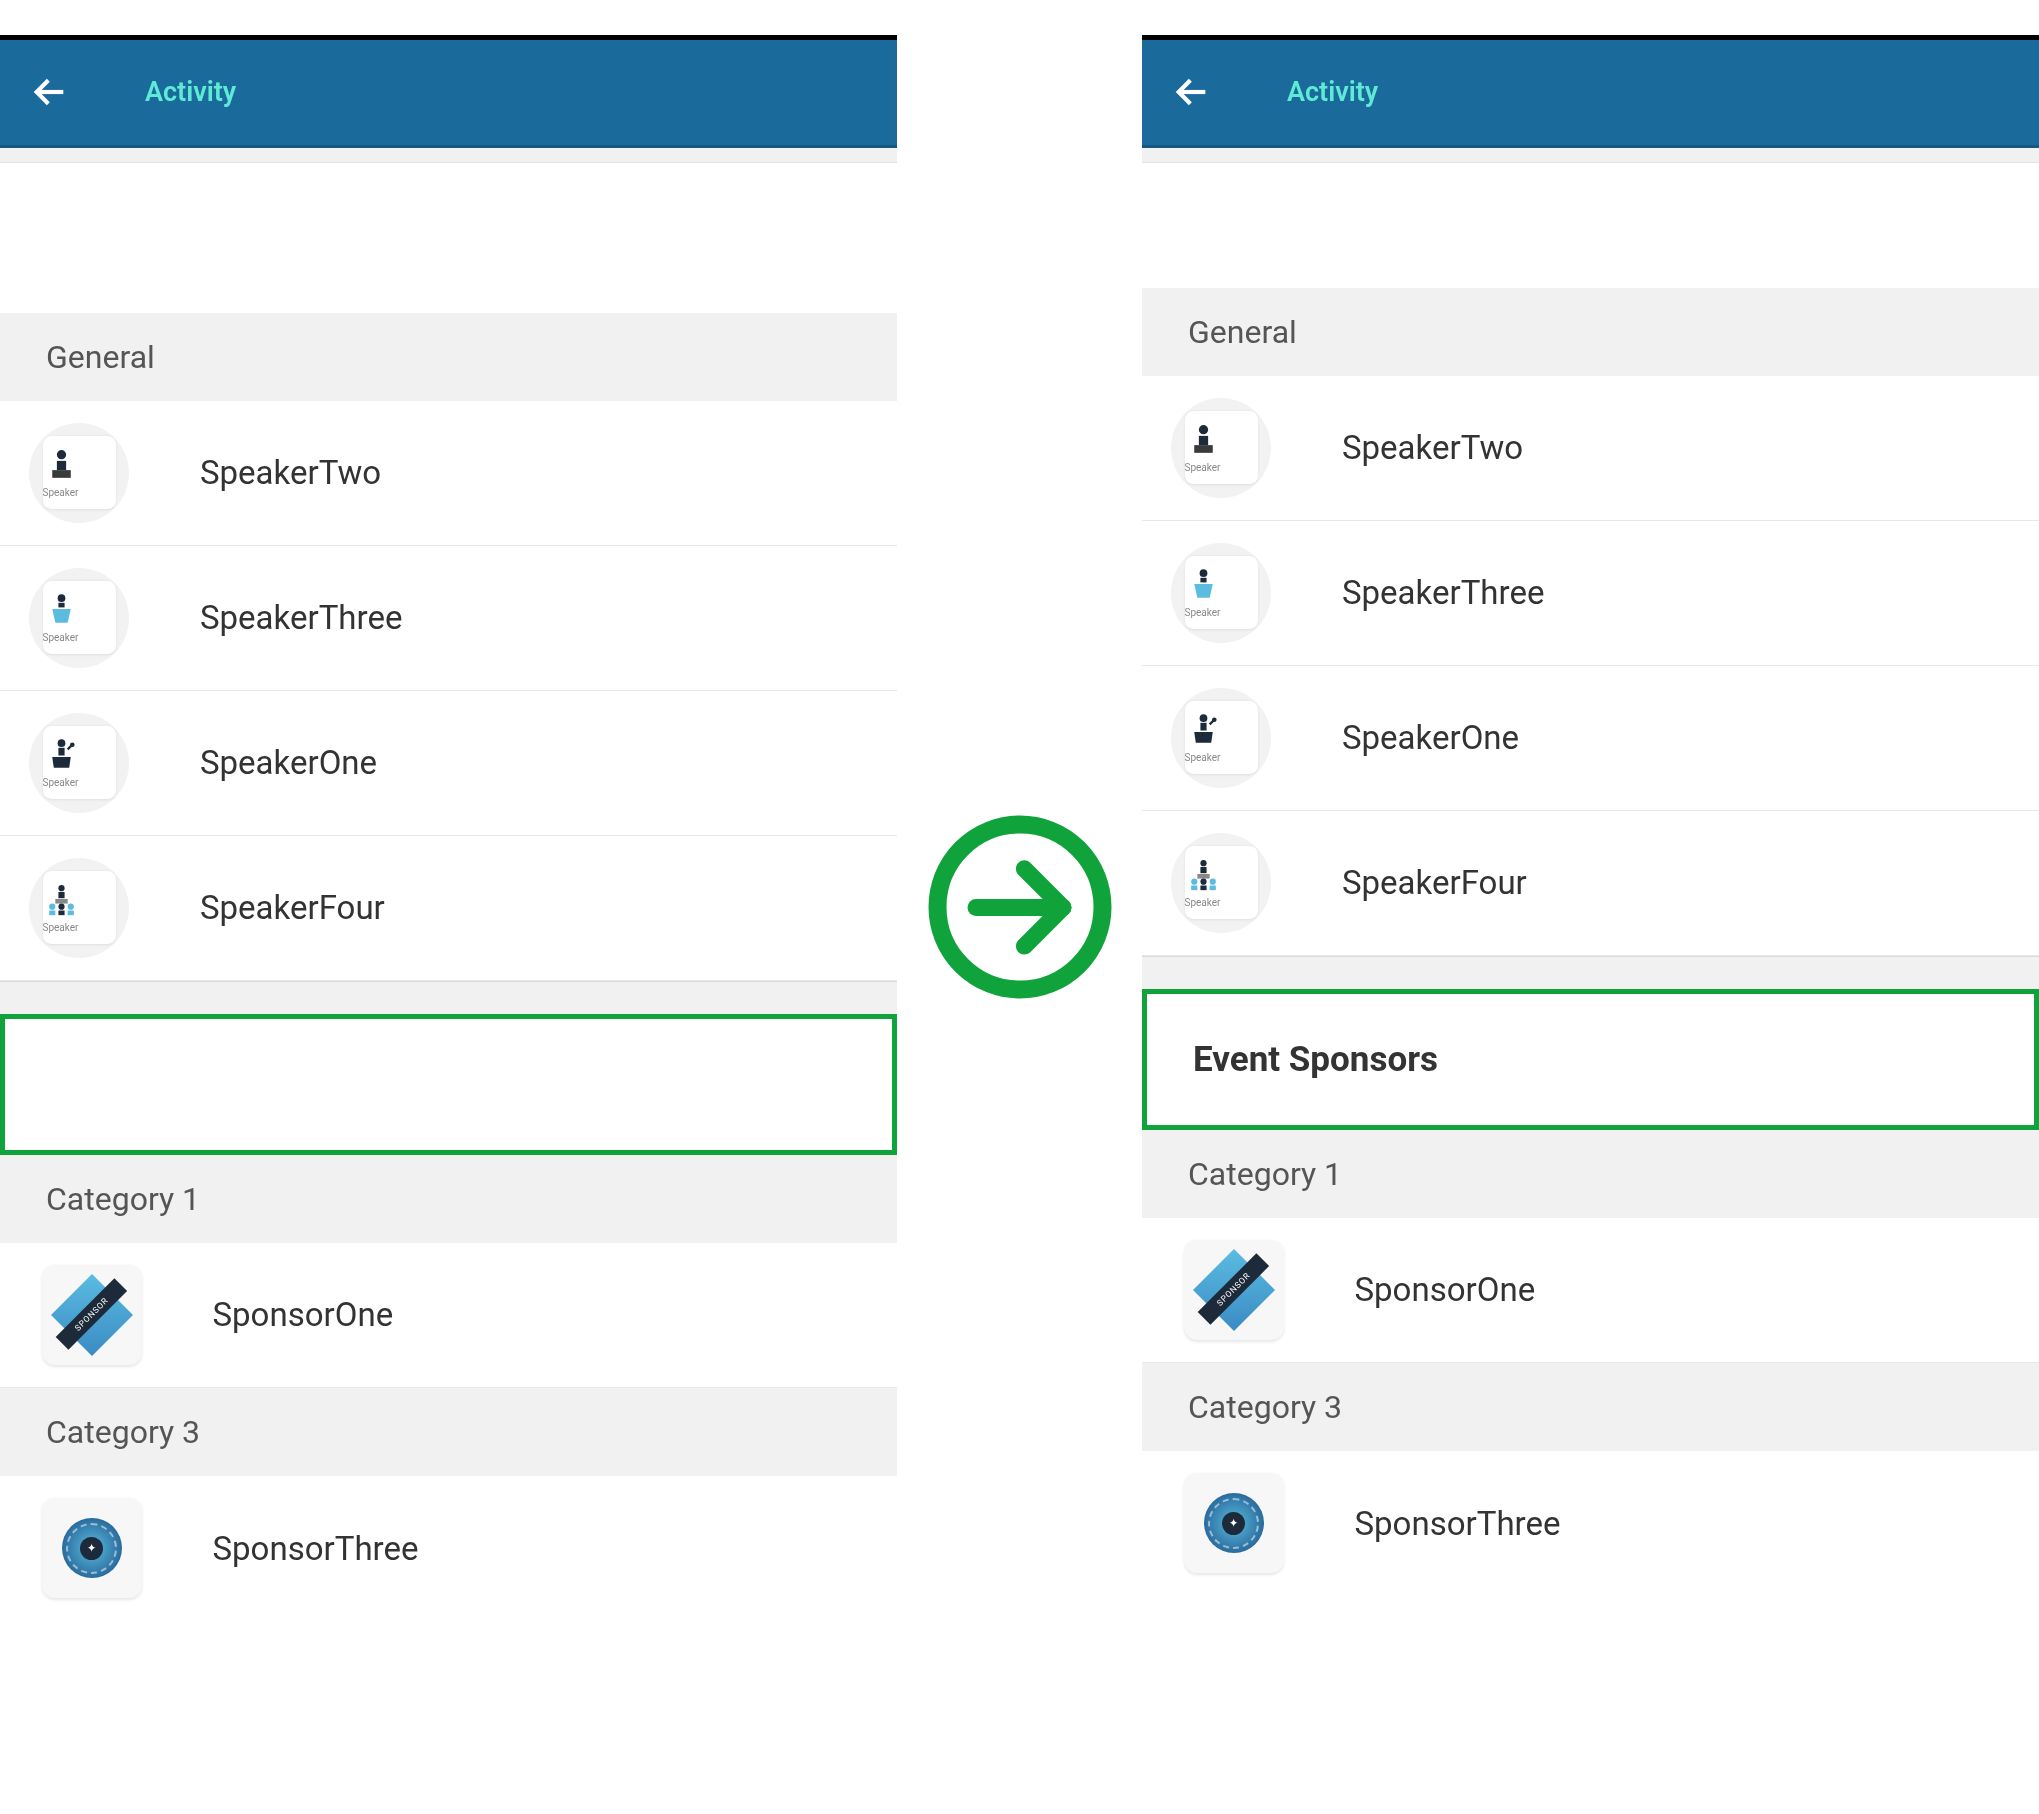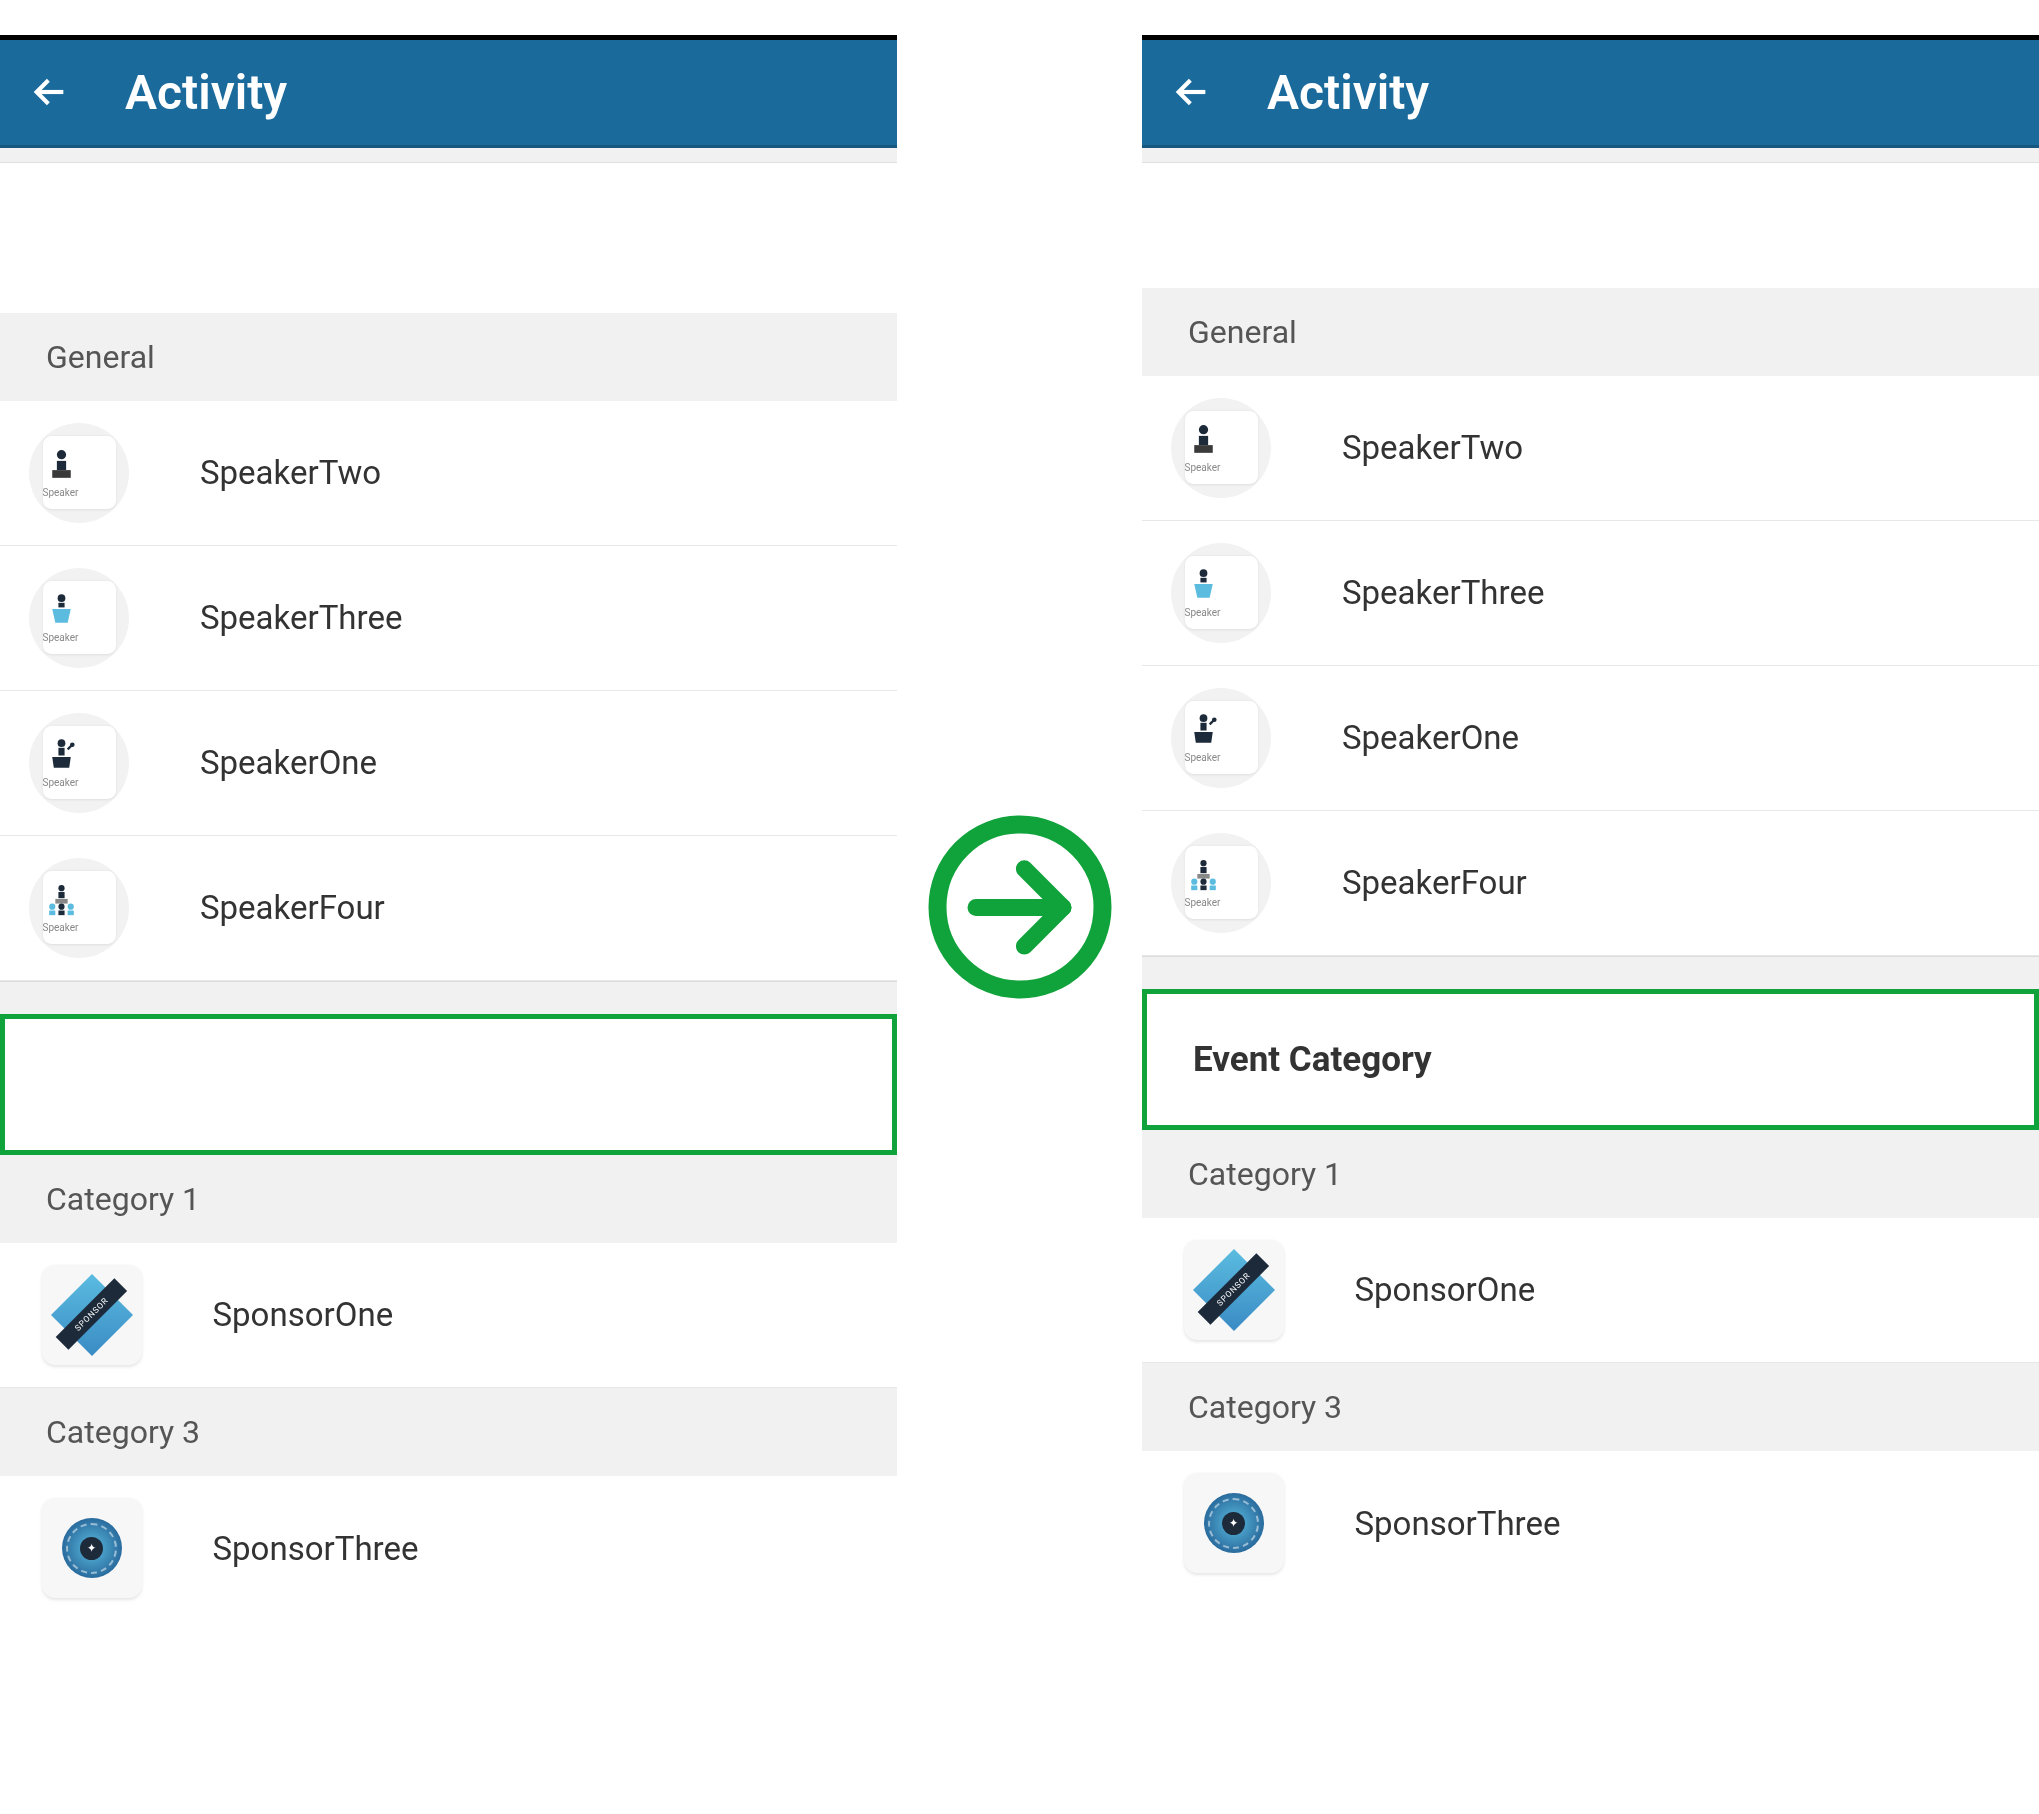--- a/index.html
+++ b/index.html
@@ -38,24 +38,24 @@
     .back-btn {
       width: 50px;
       height: 50px;
       display: flex;
       align-items: center;
       justify-content: center;
       cursor: pointer;
     }
     .back-btn svg { width: 40px; height: 40px; }
     .header-title {
-      color: #ffffff;
-      font-size: 48px;
+      color: #5eead4;
+      font-size: 27px;
       font-weight: 600;
-      margin-left: 50px;
+      margin-left: 70px;
     }
     .spacer-top { height: 15px; background: #f1f1f1; border-bottom: 0.8px solid #e0e0e0; }
     .white-gap { height: 150px; background: #ffffff; }
     .white-gap-sm { height: 125px; background: #ffffff; }
     .category-header {
       background: #f1f1f1;
       padding: 25px 46px;
       font-size: 32px;
       color: #555555;
       font-weight: 400;
@@ -381,21 +381,21 @@
           </svg>
         <div class="caption">Speaker</div>
       </div>
     </div>
     <div class="item-name">SpeakerFour</div>
   </div>
 
   <div class="section-gap"></div>
 
   <div class="highlight-box">
-    <div class="highlight-title">Event Category</div>
+    <div class="highlight-title">Event Sponsors</div>
   </div>
 
   <div class="category-header">Category 1</div>
   <div class="list-item">
     <div class="avatar-square">
       <div style="position:relative;display:flex;align-items:center;justify-content:center;">
         <div class="sponsor-diamond"></div>
         <div class="sponsor-diamond-band">SPONSOR</div>
       </div>
     </div>

